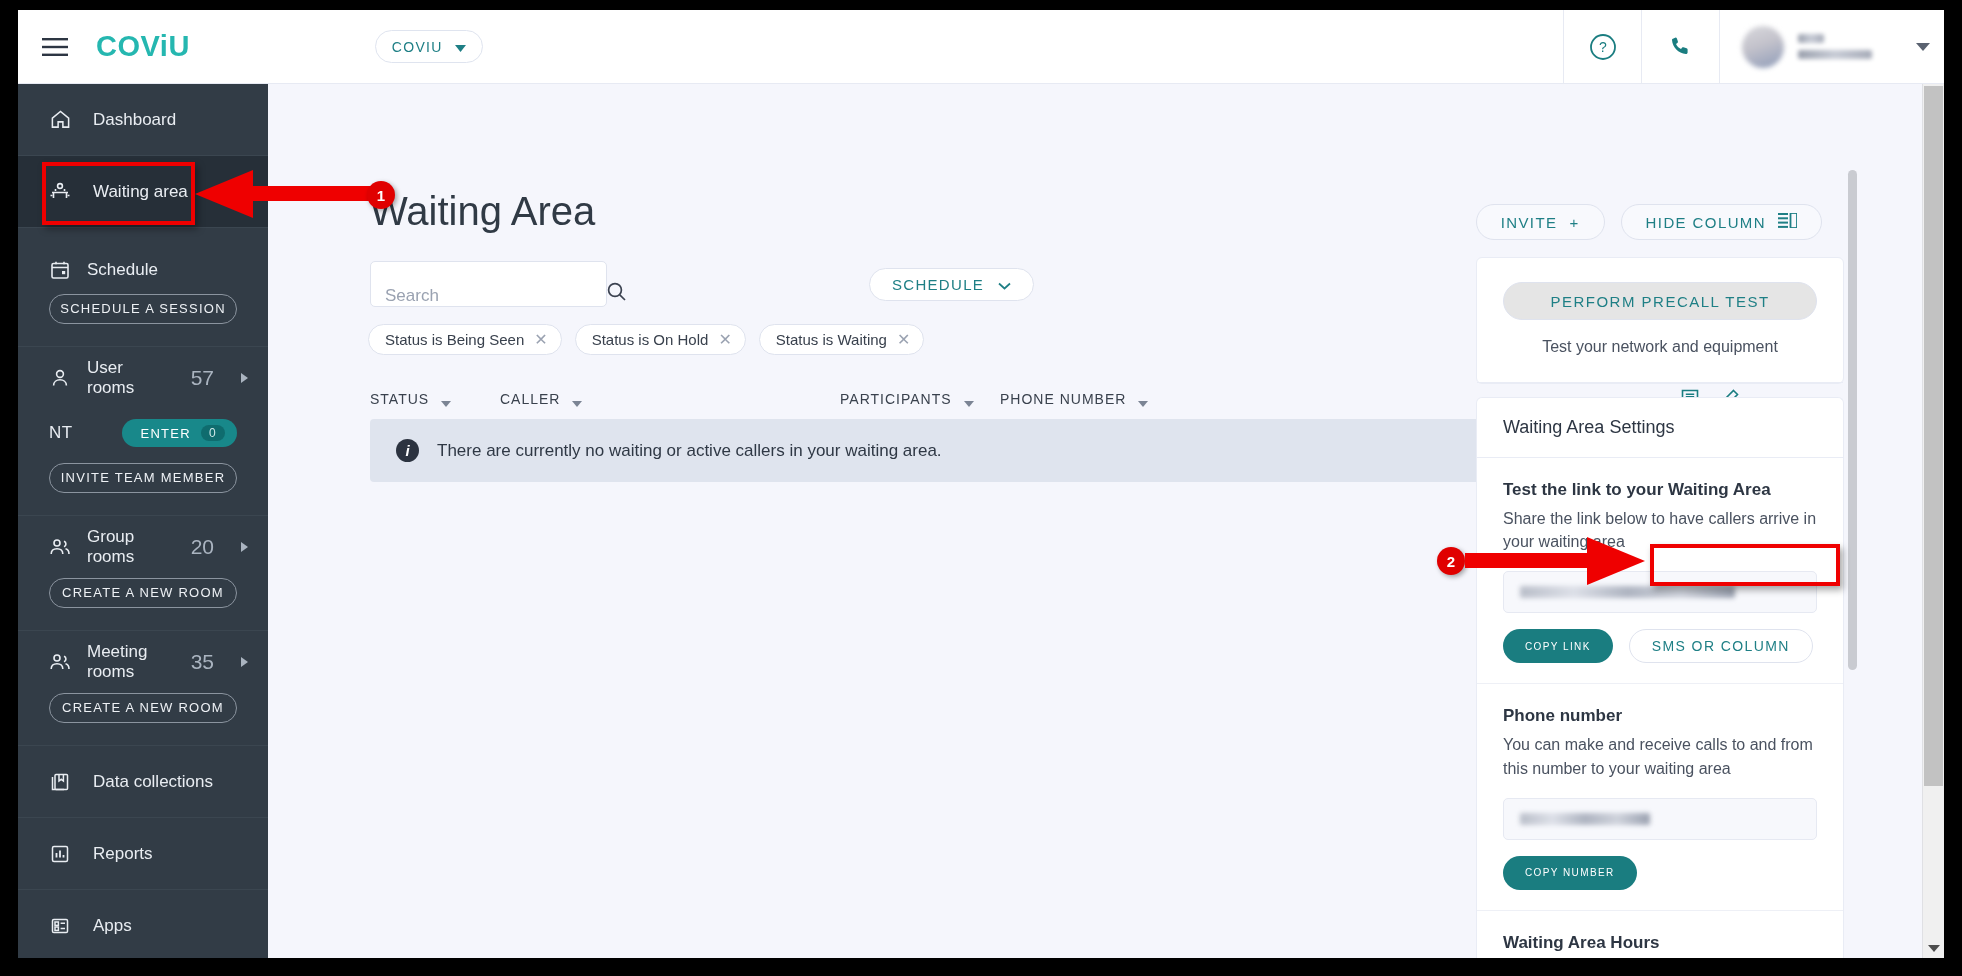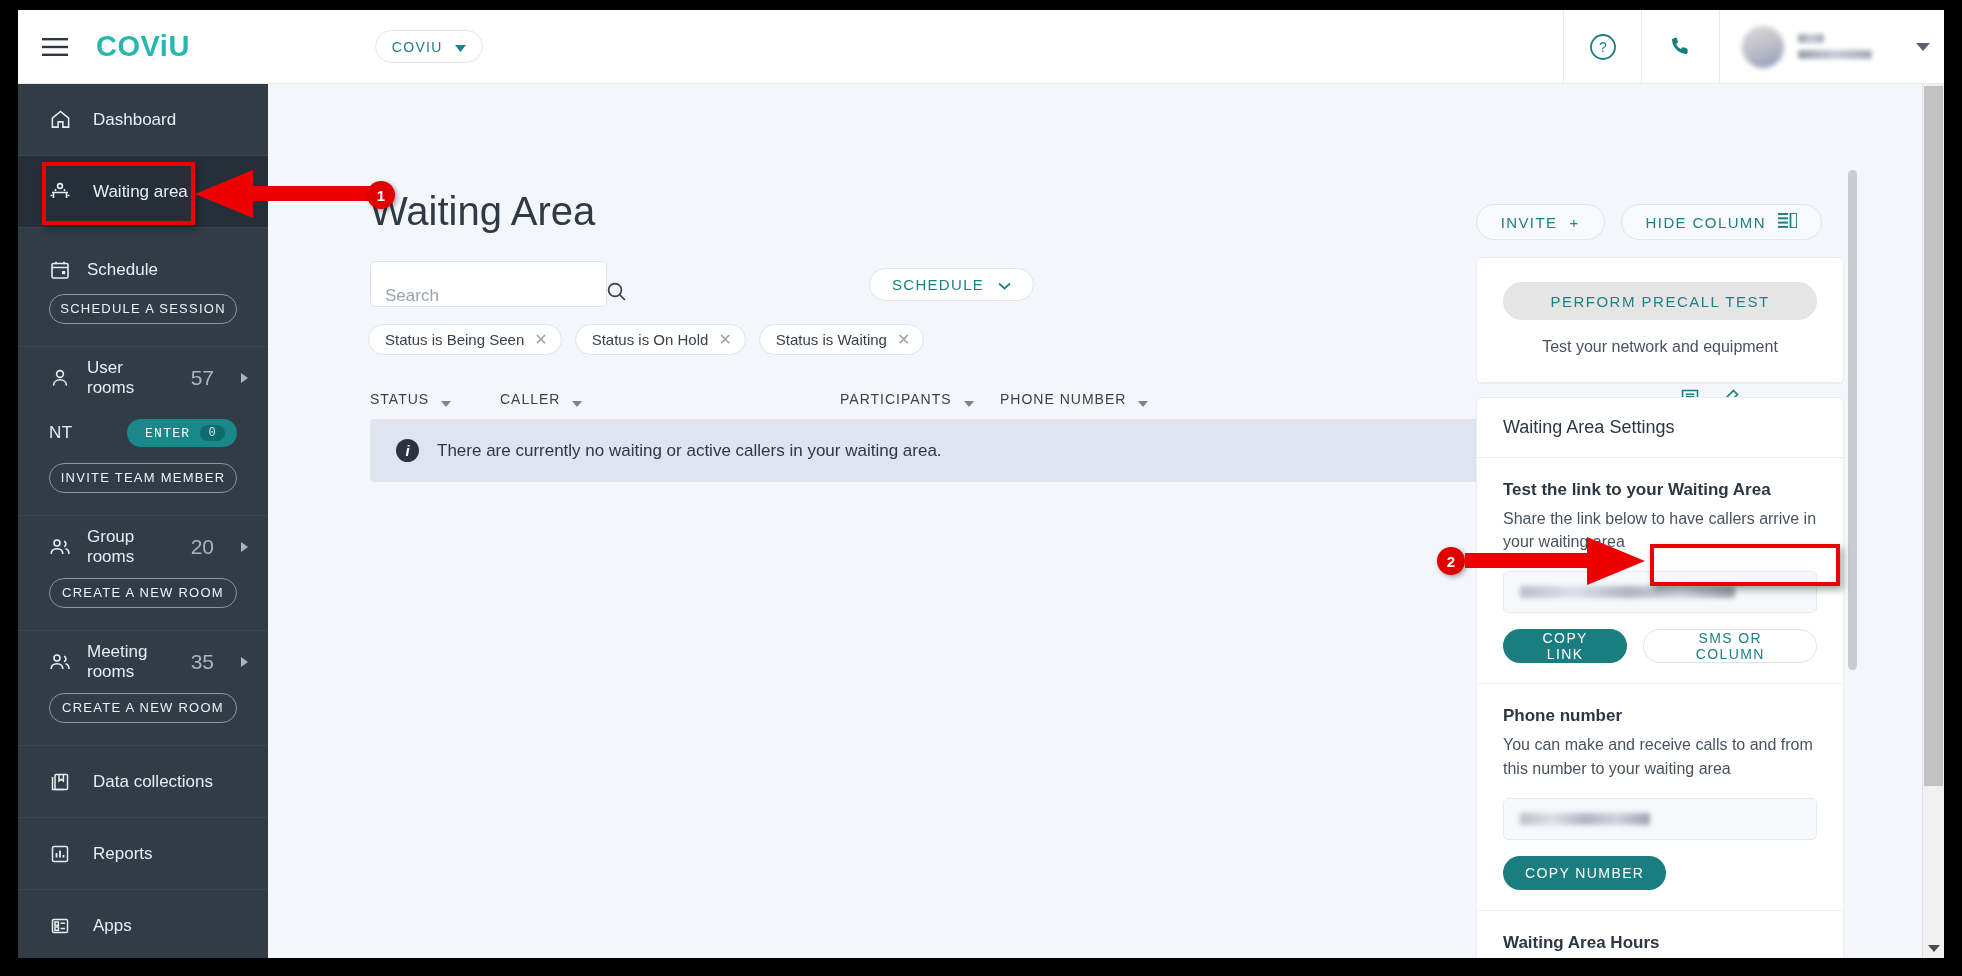--- a/index.html
+++ b/index.html
@@ -119,21 +119,20 @@
     padding: 0 31px; height: 48px; margin-bottom: 6px;
   }
   .nt-label { color: #e9edf2; font-size: 17px; letter-spacing: .5px; }
   .enter-btn {
     margin-left: auto;
     background: #18888a; border-radius: 16px;
     height: 28px; padding: 0 12px 0 18px;
     display: flex; align-items: center; gap: 10px;
     color: #fff; font-size: 13px; letter-spacing: 1.3px;
     cursor: pointer;
-    font-family: Liberation Mono, monospace;
   }
   .enter-badge {
     background: #0f6c6e; color: #cfe9e8;
     border-radius: 10px; padding: 1px 8px; font-size: 12px;
   }
   .sched-block { padding: 18px 0 22px; border-bottom: 1px solid #3b4650; }
 
   
   .main {
     position: absolute; left: 250px; top: 74px;
@@ -263,21 +262,21 @@
   .blur-val {
     height: 12px; width: 215px; border-radius: 2px;
     background: linear-gradient(90deg,#b9bec9,#dde0e8,#aeb4c1,#cfd3dc,#9aa1b0);
     filter: blur(2.6px);
   }
   .blur-val.short { width: 130px; }
   .btn-row { margin-top: 16px; display: flex; align-items: center; gap: 16px; }
   .teal-btn {
     height: 34px; padding: 0 22px; border-radius: 18px;
     background: #1a7d80; color: #fff; border: none;
-    font-size: 14px; letter-spacing: 1.4px; cursor: pointer;
+    font-size: 10px; letter-spacing: 1.4px; cursor: pointer;
     font-family: "Liberation Sans", sans-serif;
     display: flex; align-items: center;
   }
   .outline-btn {
     height: 34px; padding: 0 22px; border-radius: 18px;
     background: #fff; color: #1e7f85; border: 1px solid #dfe3ee;
     font-size: 14px; letter-spacing: 1.4px; cursor: pointer;
     font-family: "Liberation Sans", sans-serif;
   }
 

